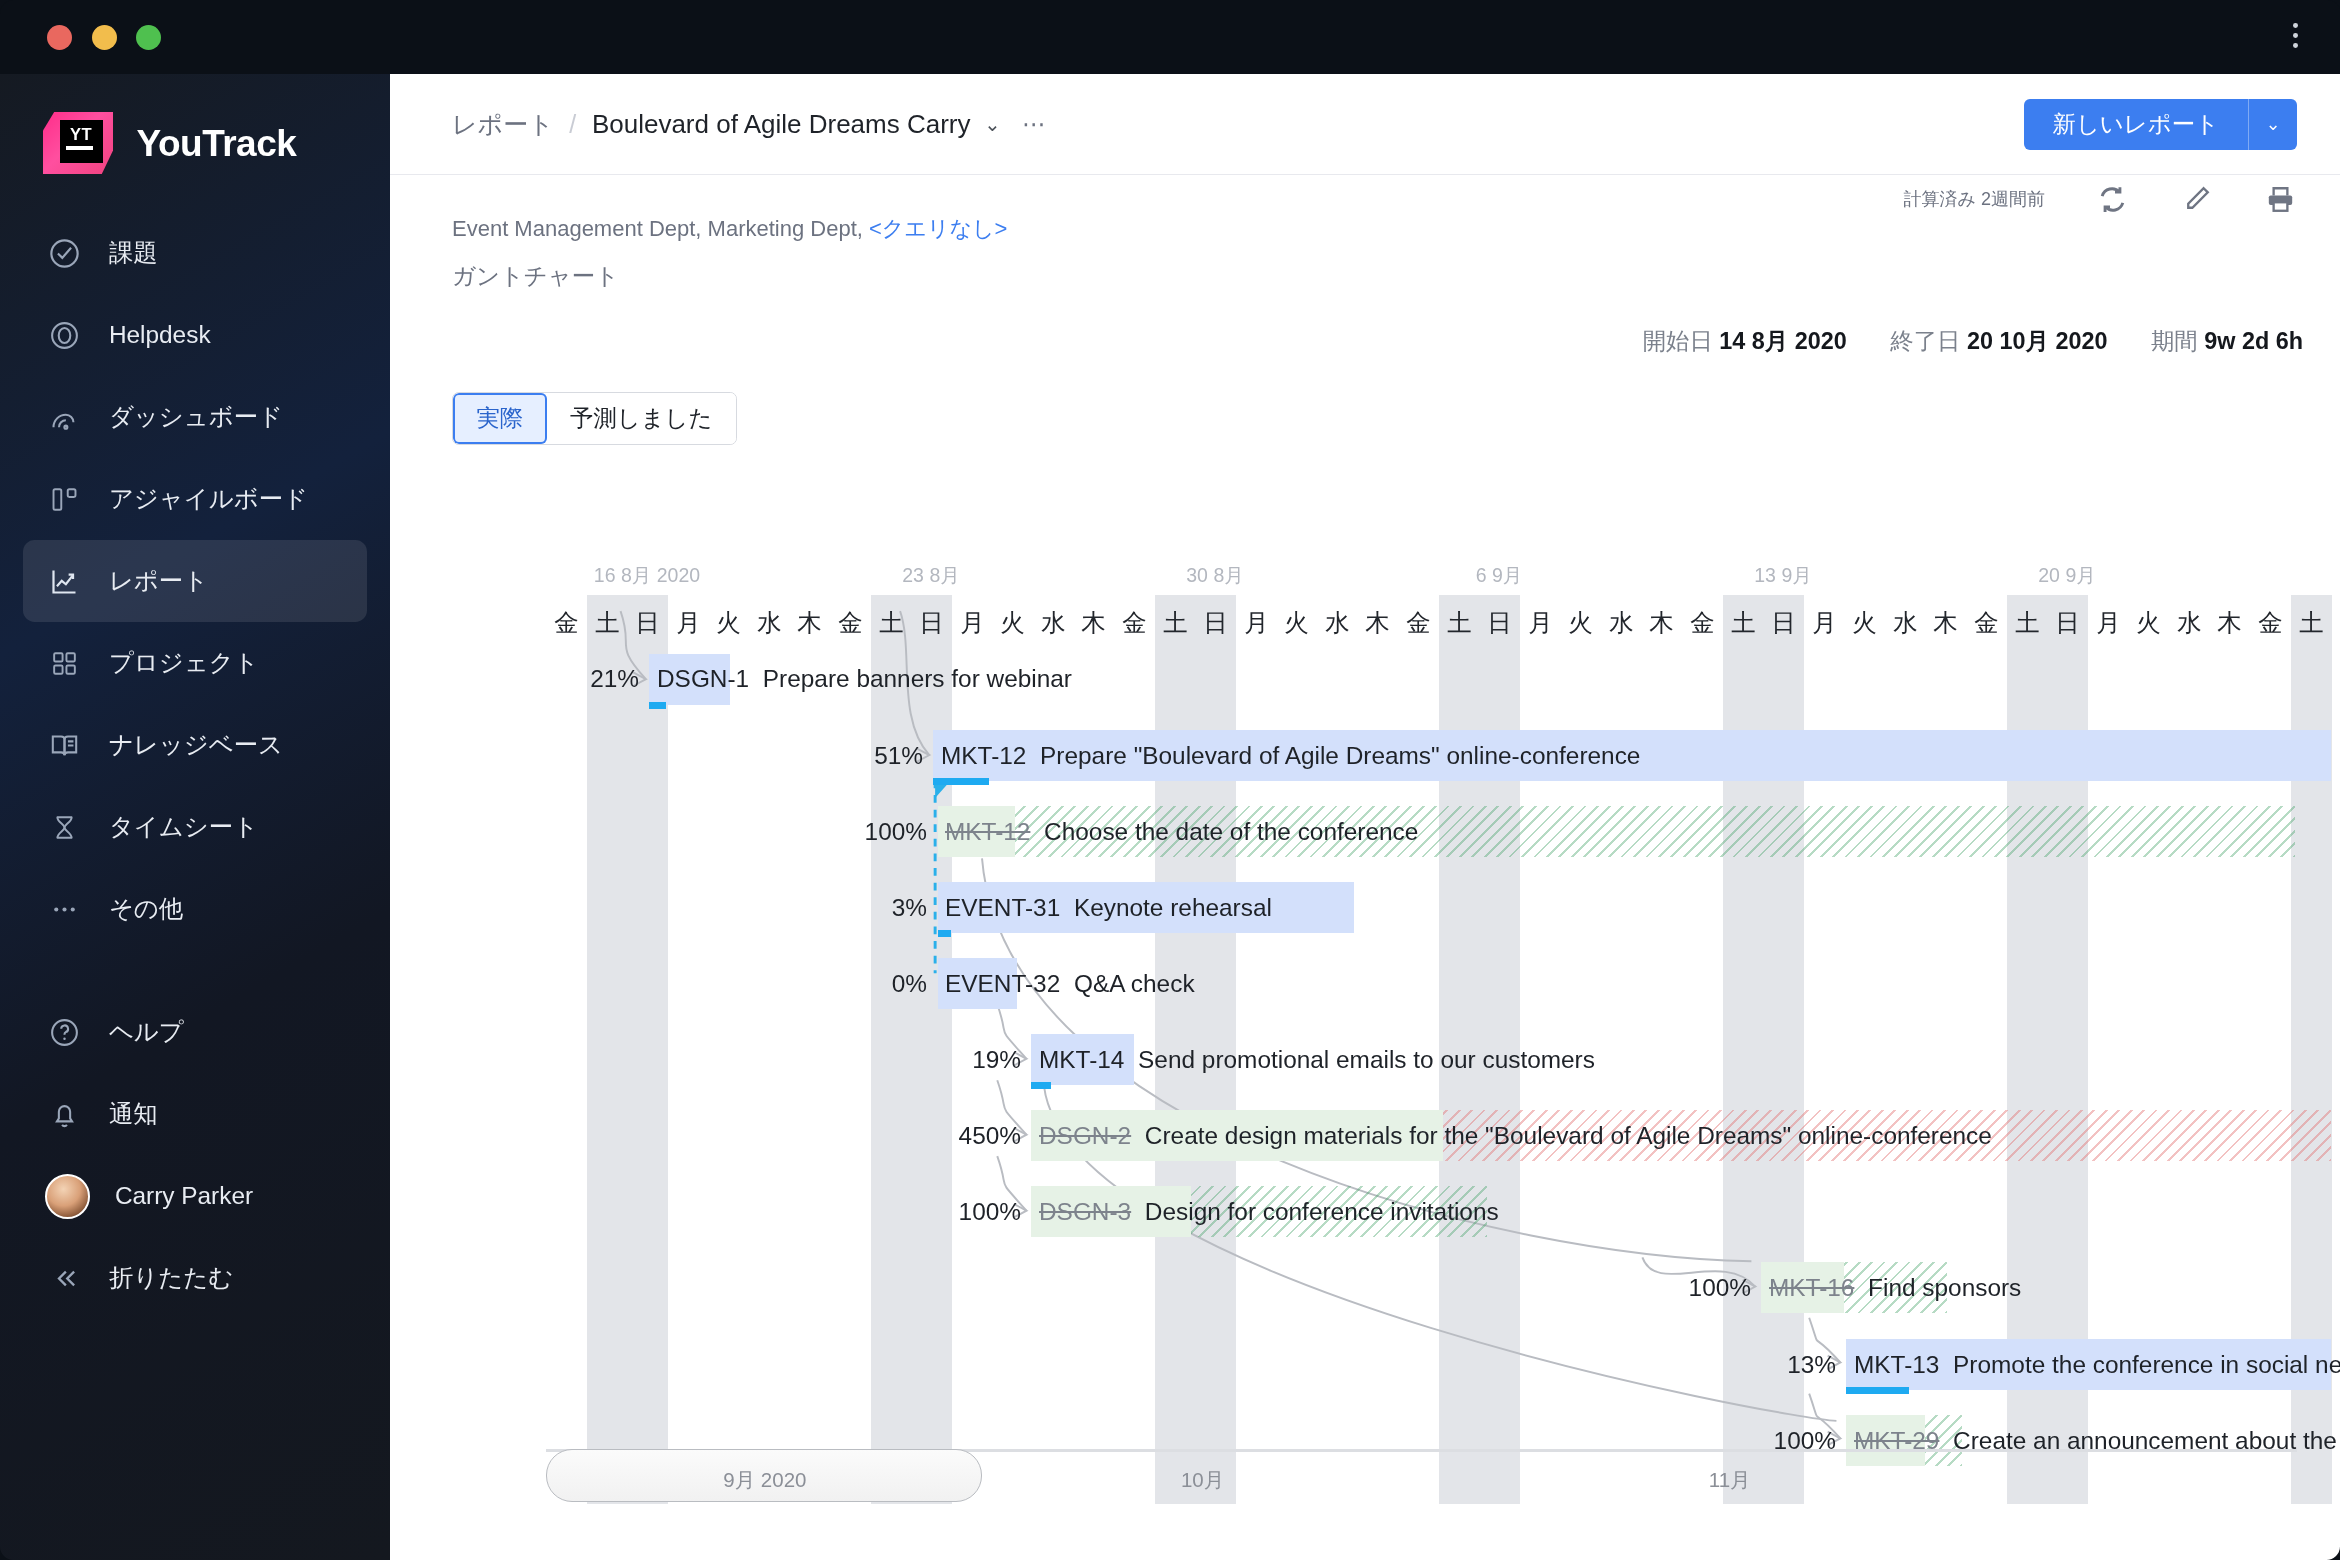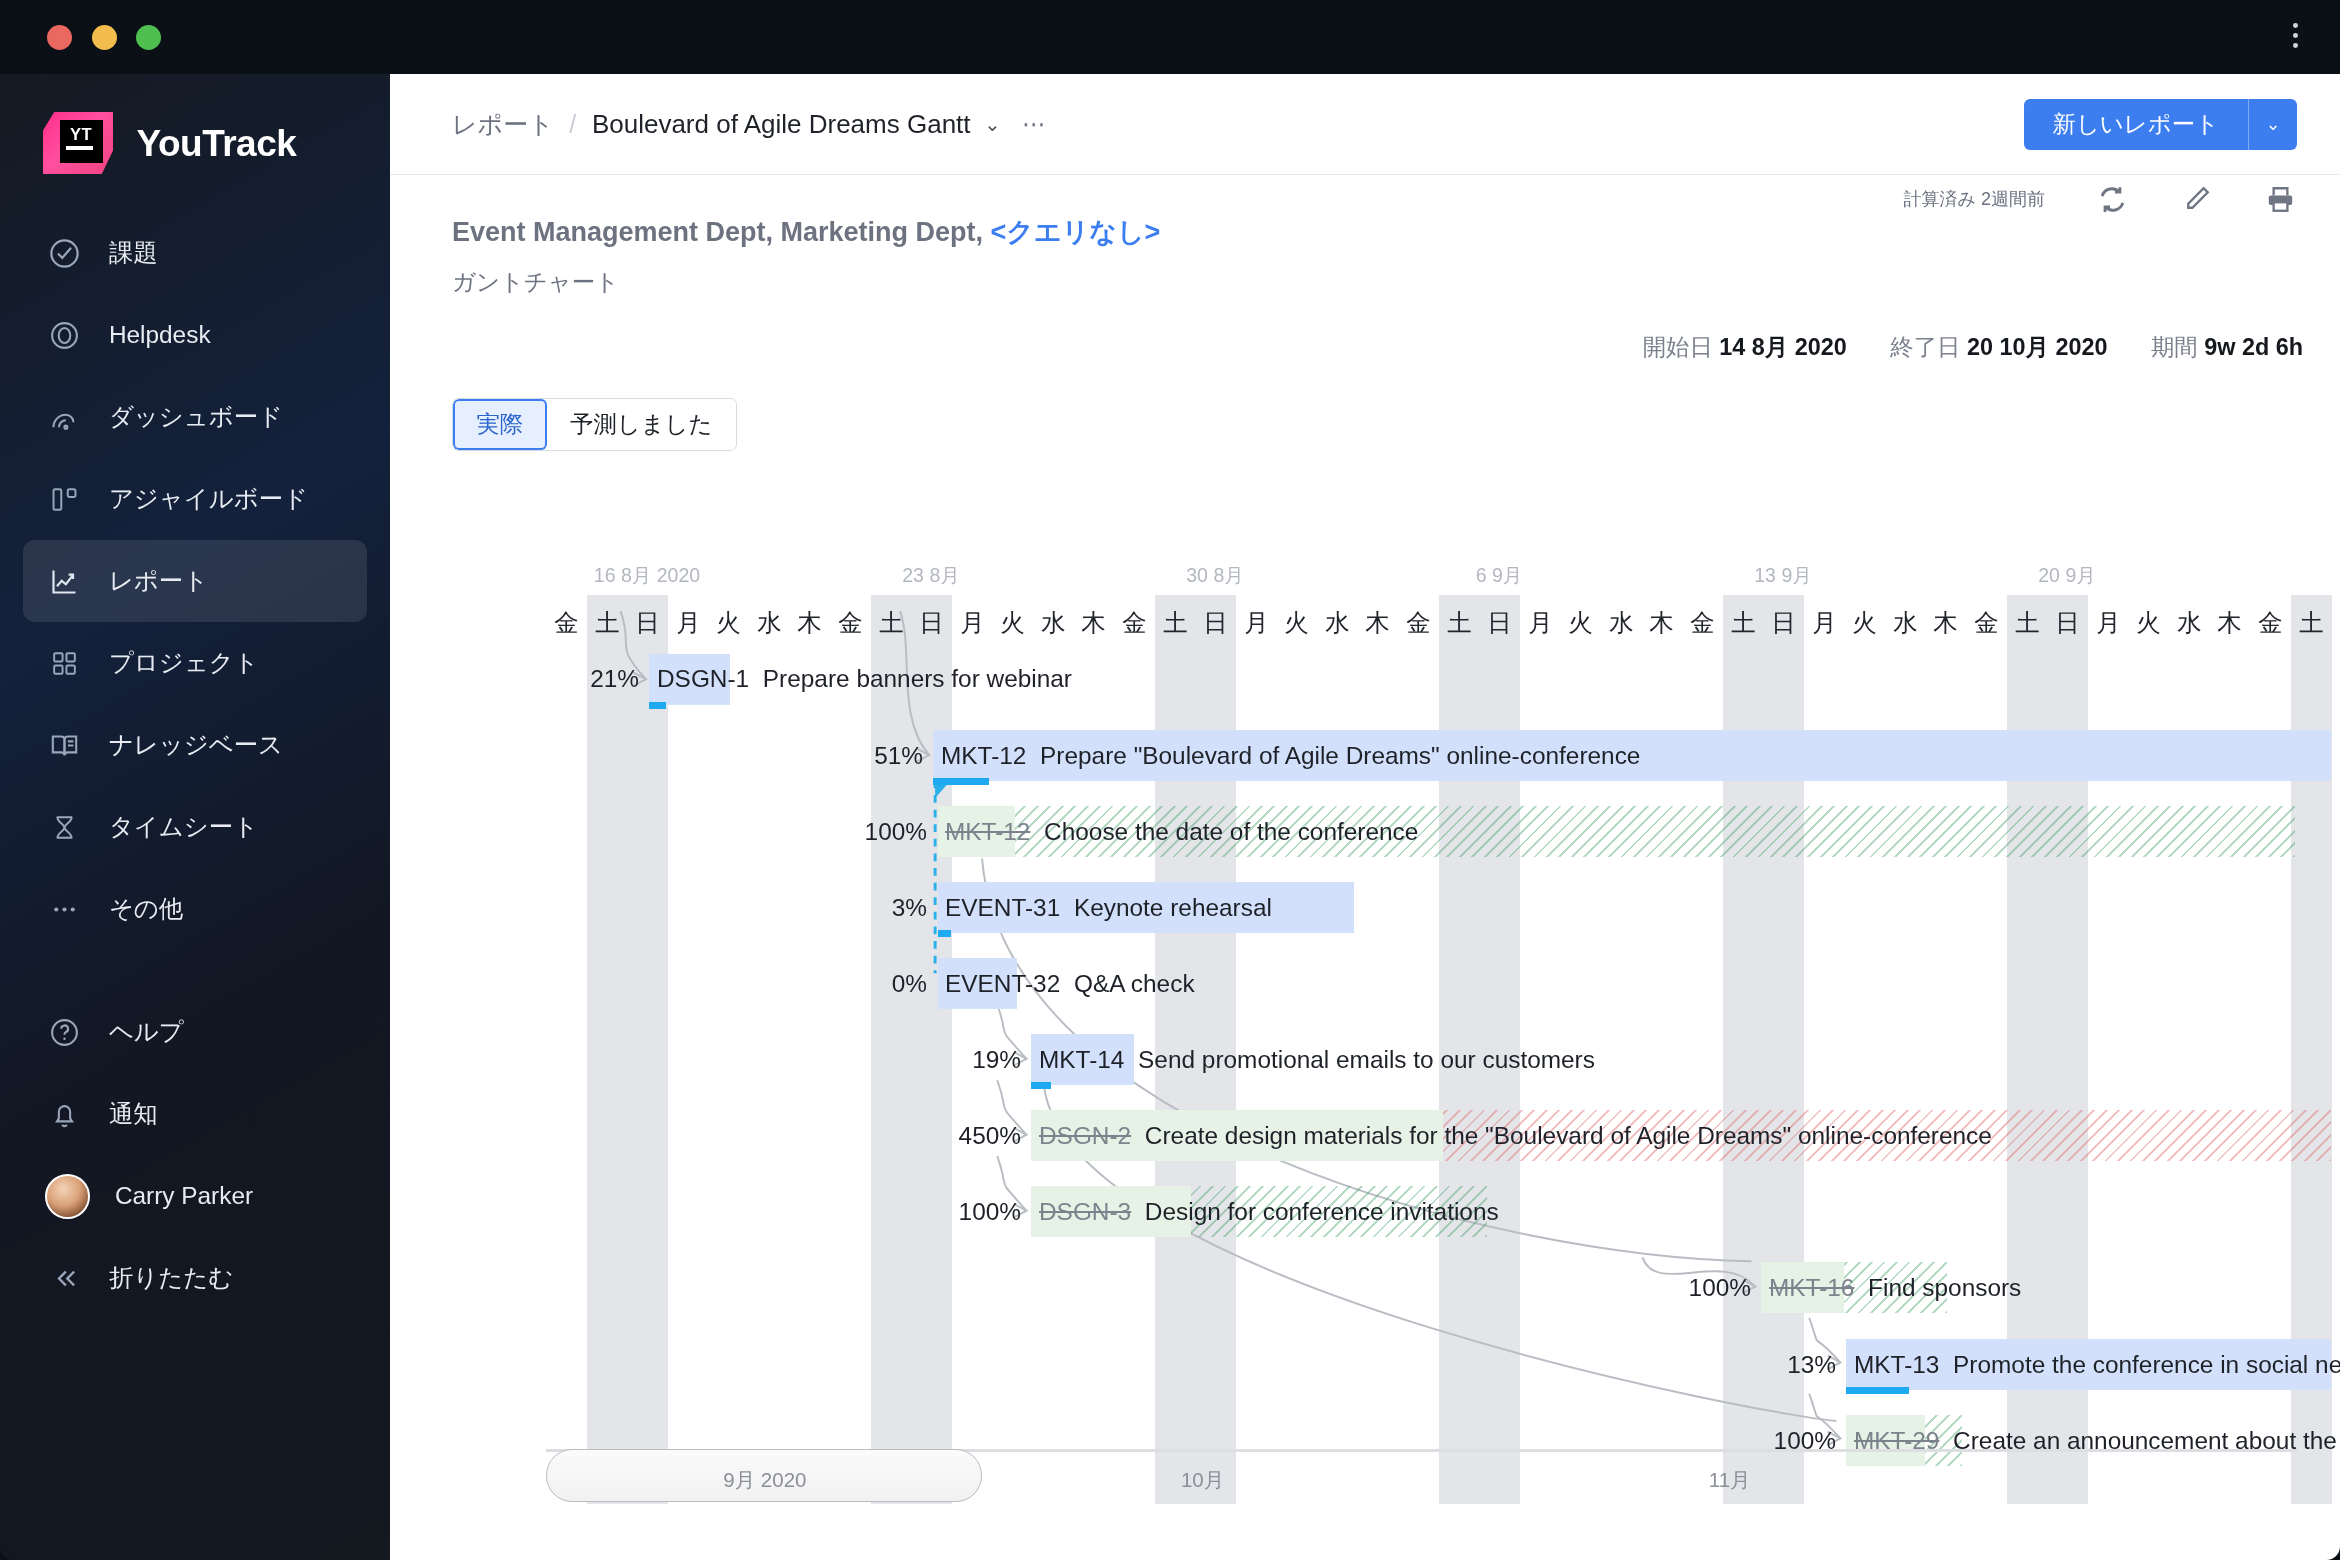--- a/index.html
+++ b/index.html
@@ -84,21 +84,21 @@
     background:#3c7ef0; color:#fff; font-size:23.4px;
     height:51px; padding:0 29px; border:none; border-radius:5.9px 0 0 5.9px; cursor:pointer;
   }
   .btn-primary-caret {
     background:#3c7ef0; color:#fff; width:49px; height:51px;
     border:none; border-left:1px solid rgba(255,255,255,.35); border-radius:0 5.9px 5.9px 0;
     font-size:17.6px; cursor:pointer;
   }
 
   .meta { padding:39px 0 0 62px; position:relative; }
-  .meta-line1 { font-size:27px; color:#6c7280;font-weight:bold; }
+  .meta-line1 { font-size:22px; color:#6c7280; }
   .meta-line1 a { color:#3c7ef0; text-decoration:none; }
   .meta-line2 { font-size:23.4px; color:#6c7280; margin-top:15.6px; }
   .meta-right { position:absolute; right:43px; top:7.8px; display:flex; align-items:center; gap:51px; }
   .calc-text { font-size:18px; color:#6c7280; }
   .tool-ic { color:#6f7583; cursor:pointer; display:flex; }
 
   .datebar { padding:33px 0 0 62px; font-size:23.4px; color:#2b2f36;text-align:right; }
   .datebar .lbl { color:#7b818c; }
   .datebar .val { color:#15181d; font-weight:600; }
   .datebar .grp { margin-right:37px; }
@@ -312,21 +312,21 @@
         <span>折りたたむ</span>
       </div>
     </div>
   </div>
 
   <div class="main">
 
     <div class="topbar">
       <span class="crumb">レポート</span>
       <span class="crumb-sep">/</span>
-      <span class="crumb-cur">Boulevard of Agile Dreams Gantt</span>
+      <span class="crumb-cur">Boulevard of Agile Dreams Carry</span>
       <span class="chev">⌄</span>
       <span class="dots-btn">⋯</span>
       <span class="spacer"></span>
       <button class="btn-primary">新しいレポート</button>
       <button class="btn-primary-caret">⌄</button>
     </div>
 
     <div class="meta">
       <div class="meta-line1">
         <span>Event Management Dept, Marketing Dept, </span><a href="#">&lt;クエリなし&gt;</a>

